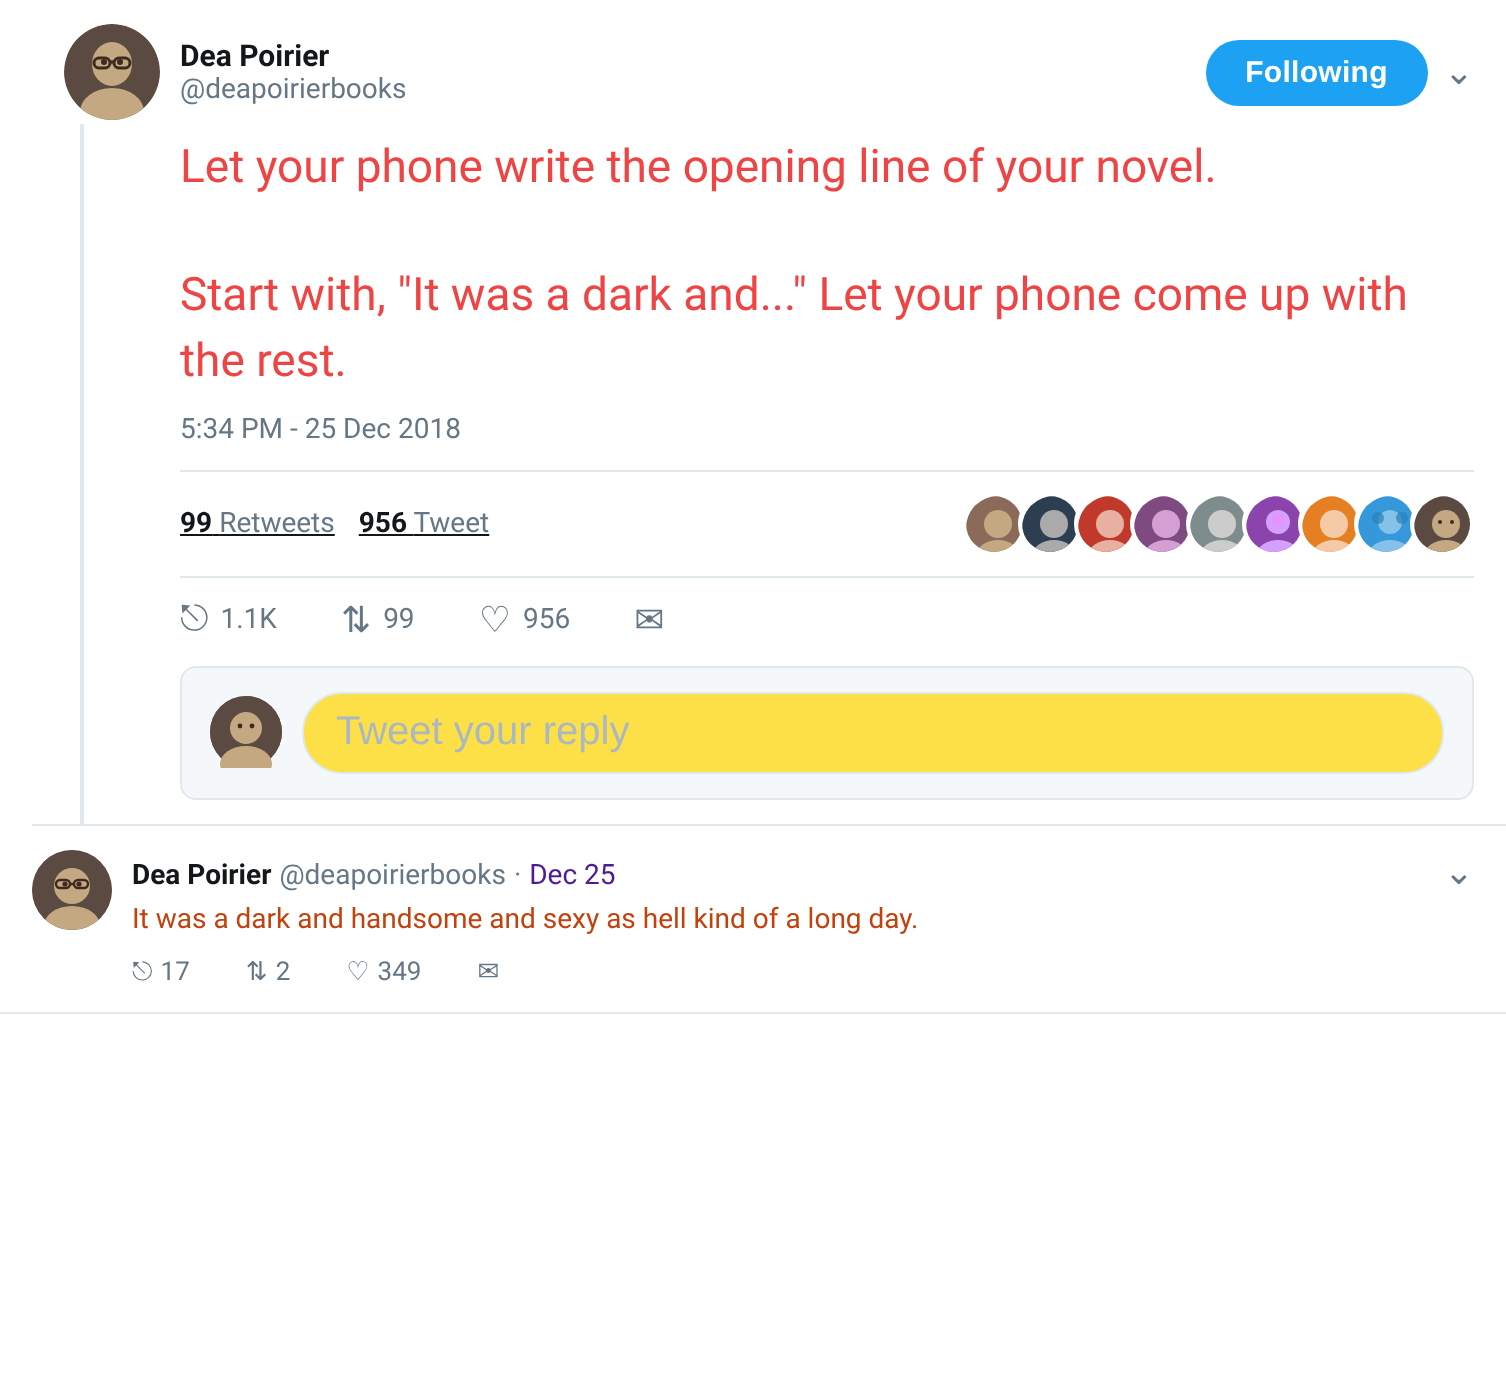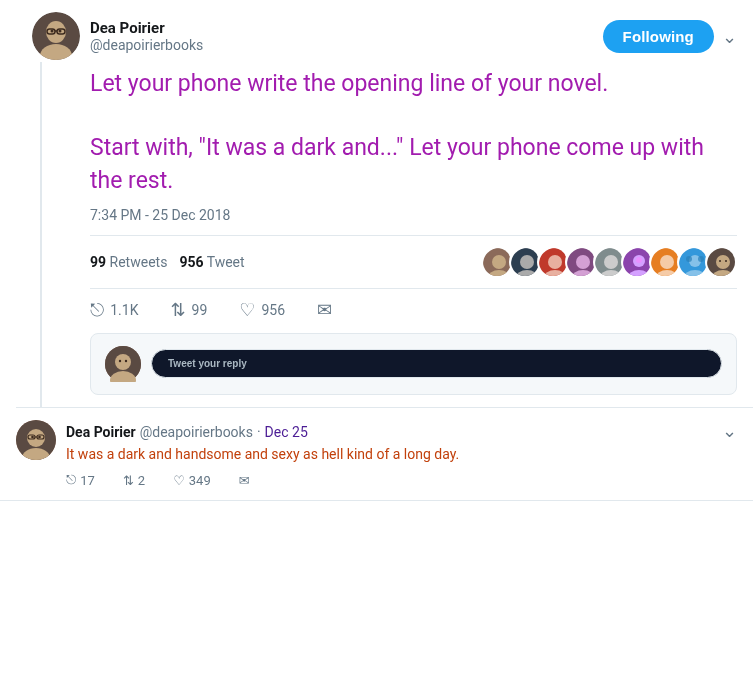--- a/index.html
+++ b/index.html
@@ -79,21 +79,21 @@
       cursor: pointer;
     }
 
     .tweet-content {
       padding-left: 58px;
     }
 
     .tweet-text {
       font-size: 23px;
       line-height: 1.4;
-      color: #a21caf;
+      color: #ef4444;
       margin-bottom: 10px;
       font-weight: 400;
     }
 
     .tweet-timestamp {
       font-size: 14px;
       color: #657786;
       margin-bottom: 12px;
     }
 
@@ -171,28 +171,27 @@
     .reply-avatar {
       width: 36px;
       height: 36px;
       border-radius: 50%;
       background: #8b6a5a;
       flex-shrink: 0;
     }
 
     .reply-input {
       flex: 1;
-      background: #0f172a;
+      background: #fde047;
       border: 1px solid #e1e8ed;
       border-radius: 20px;
       padding: 8px 16px;
-      font-size: 10px;
+      font-size: 20px;
       color: #657786;
       outline: none;
-      font-weight: bold;
     }
 
     .reply-input::placeholder {
       color: #aab8c2;
     }
 
     
     .tweet-container-small {
       padding: 12px 16px;
       border-bottom: 1px solid #e1e8ed;
@@ -277,20 +276,21 @@
       top: 62px;
       bottom: 0;
       width: 2px;
       background: #e1e8ed;
     }
 
     .stats-left {
       display: flex;
       align-items: center;
       gap: 12px;
+      text-decoration: underline;
     }
   </style>
 </head>
 <body>
 
 <div class="tweet-with-thread">
   <div class="thread-line"></div>
 
   <div class="tweet-container">
     <div class="tweet-header">
@@ -319,21 +319,21 @@
       </div>
     </div>
 
     <div class="tweet-content">
       <div class="tweet-text">
         <span>Let your phone write the opening line of your novel.</span>
         <br><br>
         <span>Start with, "It was a dark and..." Let your phone come up with the rest.</span>
       </div>
 
-      <div class="tweet-timestamp">7:34 PM - 25 Dec 2018</div>
+      <div class="tweet-timestamp">5:34 PM - 25 Dec 2018</div>
 
       <div class="tweet-stats-row">
         <div class="stats-left">
           <span class="tweet-stats-text">
             <strong>99</strong>
             <span>Retweets</span>
           </span>
           <span class="tweet-stats-text">
             <strong>956</strong>
             <span>Tweet</span>

